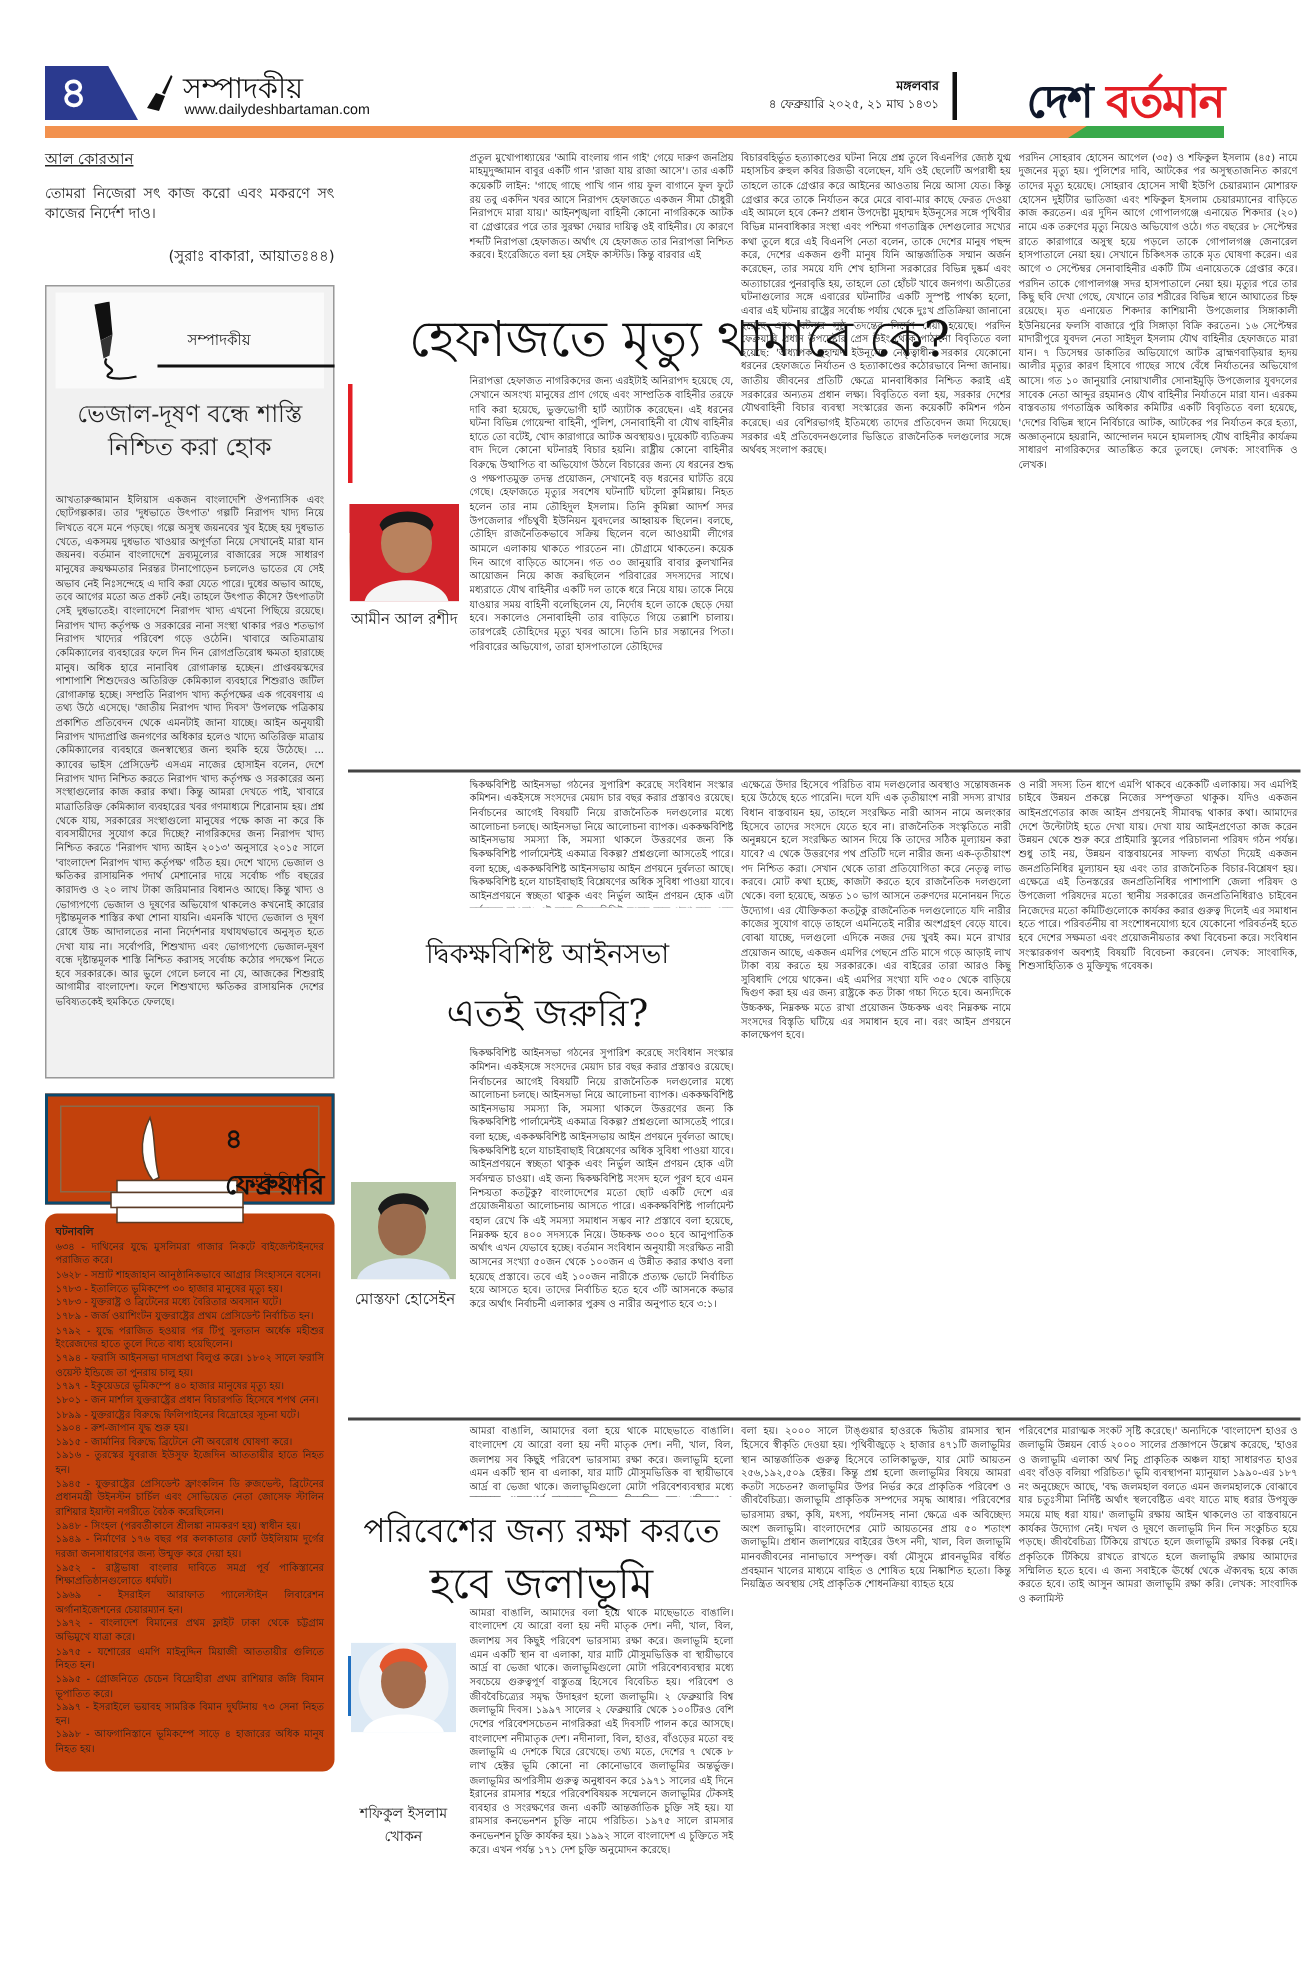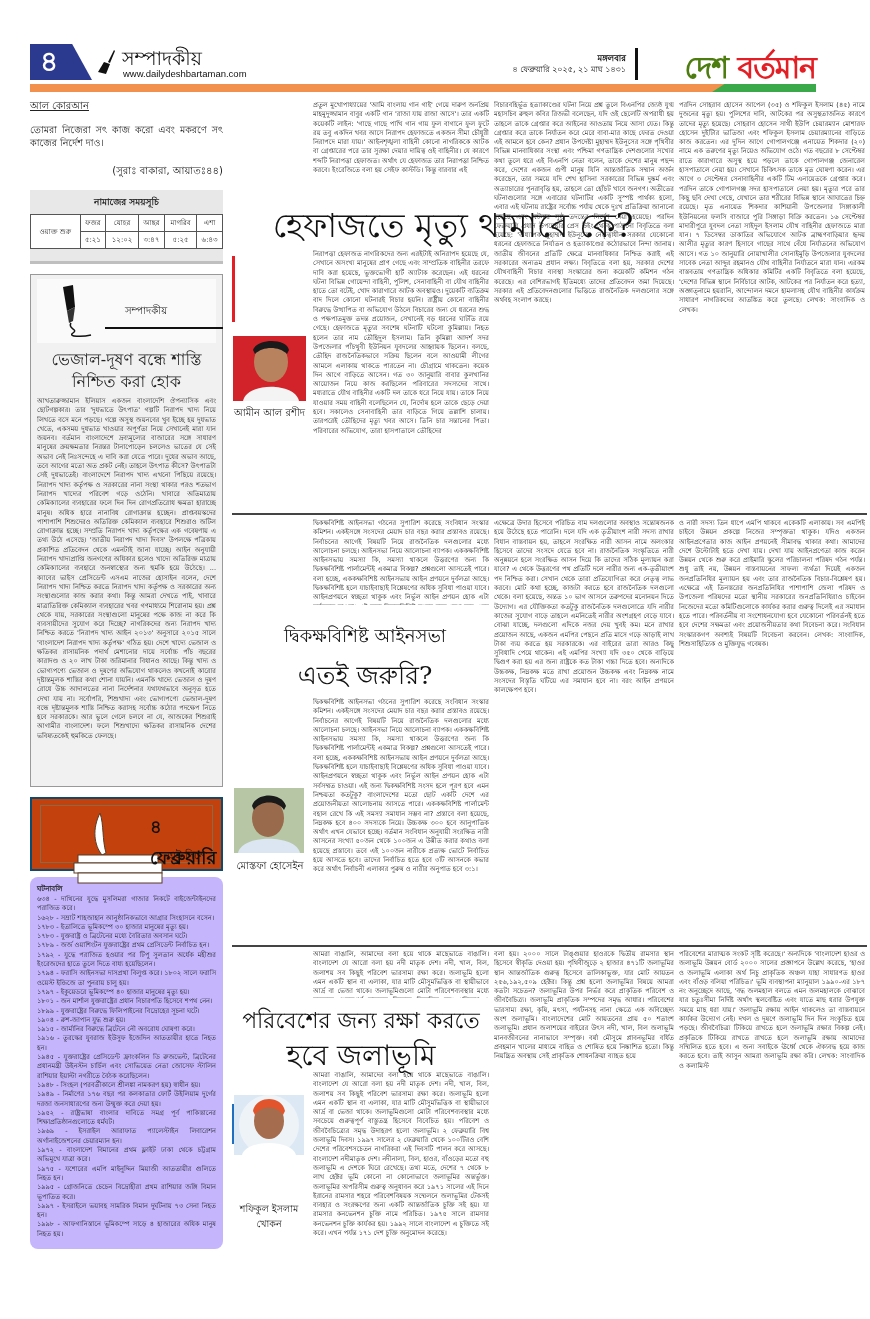--- a/index.html
+++ b/index.html
@@ -11,21 +11,21 @@
   .page-num-tab { position: absolute; left: 0; top: 0; width: 62px; height: 36px; background: #2b3a8f;
     clip-path: polygon(0 0, 68% 0, 100% 100%, 0 100%); color: #fff; font-weight: bold; font-size: 28px;
     line-height: 36px; padding-left: 10px; font-family: "DejaVu Sans", sans-serif; }
   .pen-icon { position: absolute; left: 64px; top: 4px; width: 24px; height: 28px; }
   .section-title { position: absolute; left: 92px; top: 0px; font-size: 19px; color: #111; font-family: "DejaVu Serif", serif; }
   .site-url { position: absolute; left: 93px; top: 24px; font-size: 9.5px; color: #111; font-family: "Liberation Sans", sans-serif; }
   .header-date-block { position: absolute; right: 190px; top: 8px; text-align: right; font-size: 8px; line-height: 12px; color: #111; }
   .header-day { font-weight: bold; font-size: 8.5px; }
   .header-divider { position: absolute; right: 178px; top: 4px; width: 3px; height: 32px; background: #111; }
   .logo { position: absolute; right: 0px; top: 0px; font-size: 30px; font-weight: bold; font-family: "DejaVu Serif", serif; letter-spacing: -1px; }
-  .logo .logo-a { color: #4d7c0f; }
+  .logo .logo-a { color: #0f172a; }
   .logo .logo-b { color: #e31e24; }
   .header-bar { position: absolute; left: 30px; top: 84px; width: 786px; height: 8px; background: #f2914e; }
   .header-bar-green { position: absolute; left: 712px; top: 84px; width: 104px; height: 8px; background: #39a94a;
     clip-path: polygon(12% 0, 100% 0, 100% 100%, 0 100%); }
 
   
   .left-col { position: absolute; left: 30px; top: 96px; width: 193px; }
   .quran-heading { font-size: 10px; font-family: Liberation Sans, sans-serif; text-decoration: underline; margin-top: 2px; }
   .quran-text { font-size: 9.5px; line-height: 13px; margin-top: 8px; text-align: justify; }
   .quran-ref { font-size: 10px; text-align: right; margin-top: 14px; }
@@ -33,30 +33,30 @@
   .prayer-box { margin-top: 10px; background: #e8e8e8; border-bottom: 3px solid #bfbfbf; padding-bottom: 12px; }
   .prayer-title { text-align: center; font-size: 9px; font-weight: bold; padding: 5px 0 4px; }
   .prayer-table { width: 100%; border-collapse: collapse; background: #fff; font-size: 7px; }
   .prayer-table td { border: 1px solid #555; text-align: center; padding: 2px 0; height: 15px; }
 
   .editorial-box { margin-top: 10px; border: 1px solid #999; background: #f1f1f1; padding: 4px 6px 6px; }
   .editorial-banner { height: 64px; background: #fafafa; position: relative; }
   .editorial-banner .fountain-pen { position: absolute; left: 12px; top: 6px; width: 50px; height: 54px; }
   .editorial-banner .banner-label { position: absolute; left: 88px; top: 24px; font-size: 10px; }
   .editorial-banner .banner-line { position: absolute; left: 68px; top: 48px; width: 118px; height: 2px; background: #111; }
-  .editorial-headline { font-size: 16px; line-height: 22px; text-align: center; font-family: "DejaVu Serif", serif; margin: 6px 0 4px; }
+  .editorial-headline { font-size: 16px; line-height: 22px; text-align: center; font-family: "DejaVu Serif", serif; margin: 6px 0 20px; }
   .body-text { font-size: 6.6px; line-height: 9.3px; text-align: justify; color: #222; }
 
   .this-day-banner { margin-top: 10px; height: 74px; background: #c2410c; position: relative; border: 2px solid #0c4a6e; }
   .this-day-banner .inner-frame { position: absolute; left: 8px; top: 6px; right: 8px; bottom: 6px; border: 1px solid #8b6a4a; }
   .this-day-banner .books-icon { position: absolute; left: 40px; top: 10px; width: 100px; height: 80px; }
   .this-day-date { position: absolute; left: 118px; top: 14px; font-size: 18px; font-weight: bold; color: #111; }
   .this-day-sub { position: absolute; right: 16px; top: 48px; font-size: 11px; color: #111; }
 
-  .history-box { margin-top: 6px; background: #c4b5fd; border-radius: 8px; padding: 6px 7px 10px; }
+  .history-box { margin-top: 6px; background: #c2410c; border-radius: 8px; padding: 6px 7px 10px; }
   .history-title { font-size: 7px; font-weight: bold; }
   .history-item { font-size: 6.6px; line-height: 9.3px; text-align: justify; }
   .art-col { position: absolute; font-size: 6.6px; line-height: 9.3px; text-align: justify; color: #222; overflow: hidden; }
   .headline { position: absolute; font-family: "DejaVu Serif", serif; color: #111; text-align: center; white-space: nowrap; }
   .photo { position: absolute; overflow: hidden; }
   .caption { position: absolute; font-size: 10px; text-align: center; font-family: "DejaVu Serif", serif; }
   .rule { position: absolute; height: 2px; background: #444; }
 
   .side-marker { position: absolute; left: 232px; width: 3px; background: #e31e24; }
   .side-marker-blue { position: absolute; left: 232px; width: 3px; background: #1f6fc0; }
@@ -83,42 +83,20 @@
   </div>
 </div>
 <div class="header-bar"></div>
 <div class="header-bar-green"></div>
 
 <div class="left-col">
   <div class="quran-heading">আল কোরআন</div>
   <div class="quran-text">তোমরা নিজেরা সৎ কাজ করো এবং মকরণে সৎ কাজের নির্দেশ দাও।</div>
   <div class="quran-ref">(সুরাঃ বাকারা, আয়াতঃ৪৪)</div>
 
-  <div class="prayer-box">
-    <div class="prayer-title">নামাজের সময়সূচি</div>
-    <table class="prayer-table">
-      <tbody>
-          <tr>
-        <td rowspan="2">ওয়াক্ত শুরু</td>
-        <td>ফজর</td>
-        <td>যোহর</td>
-        <td>আছর</td>
-        <td>মাগরিব</td>
-        <td>এশা</td>
-      </tr>
-      <tr>
-        <td>৫:২১</td>
-        <td>১২:০২</td>
-        <td>৩:৪৭</td>
-        <td>৫:২৫</td>
-        <td>৬:৪৩</td>
-      </tr>
-    </tbody>
-      </table>
-  </div>
 
   <div class="editorial-box">
     <div class="editorial-banner">
       <svg class="fountain-pen" viewBox="0 0 50 54">
         <path d="M14 2 L24 0 L26 22 L18 26 Z" fill="#111"></path>
         <path d="M18 26 L26 22 L24 36 L20 38 Z" fill="#333"></path>
         <path d="M22 38 C 18 44, 30 44, 24 48 C 18 52, 34 52, 42 50" stroke="#111" stroke-width="1.5" fill="none"></path>
       </svg>
       <div class="banner-label">সম্পাদকীয়</div>
       <div class="banner-line"></div>

